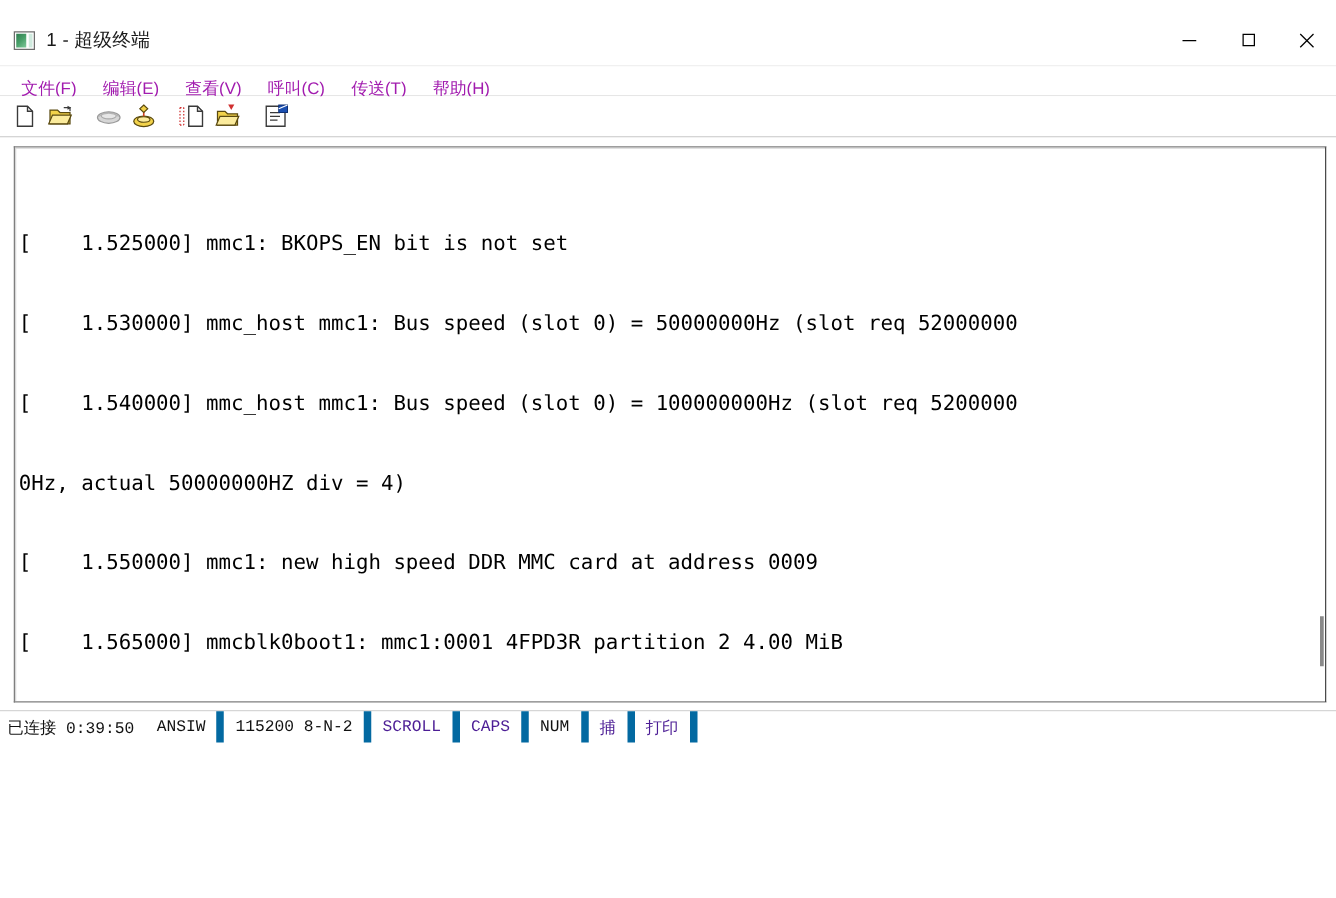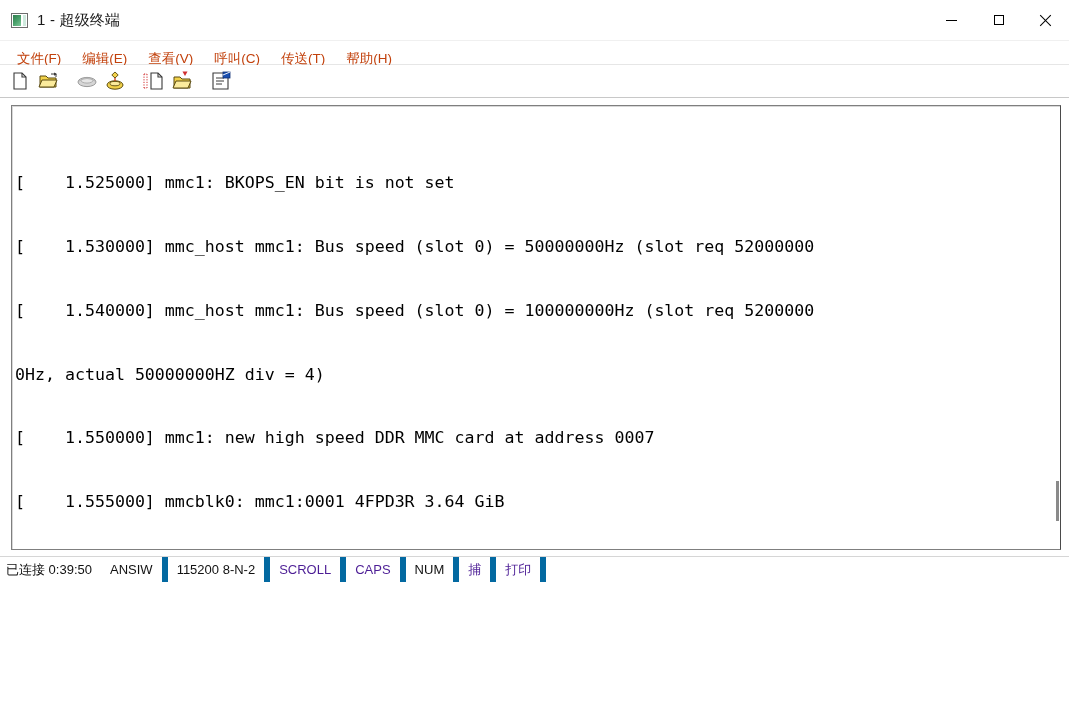--- a/index.html
+++ b/index.html
@@ -16,20 +16,21 @@
     -webkit-font-smoothing: antialiased;
   }
 
   #app {
     position: relative;
     width: 1069px;
     height: 582px;
     background: #ffffff;
     display: flex;
     flex-direction: column;
+    margin-top: 12px;
   }
 
   
   .titlebar {
     position: relative;
     height: 40px;
     min-height: 40px;
     background: #ffffff;
     display: flex;
     align-items: center;
@@ -127,21 +128,21 @@
     height: 23px;
     min-height: 23px;
     background: #ffffff;
     display: flex;
     align-items: center;
     padding-left: 9px;
     border-bottom: 1px solid #e6e6e6;
   }
   .menu-item {
     font-size: 13.5px;
-    color: #c2410c;
+    color: #a21caf;
     padding: 13px 8px 2px 8px;
     margin-right: 5px;
     white-space: nowrap;
     line-height: 17px;
   }
 
   
   .toolbar {
     height: 32px;
     min-height: 32px;
@@ -217,20 +218,21 @@
 
   
   .statusbar {
     height: 25px;
     min-height: 25px;
     background: #ffffff;
     border-top: 1px solid #d6d6d6;
     display: flex;
     align-items: stretch;
     font-size: 13px;
+    font-family: Liberation Mono, monospace;
   }
   .sb-cell {
     display: flex;
     align-items: center;
     padding: 0 9px;
     border-right: 1px solid #d9d9d9;
     color: #111111;
     white-space: nowrap;
   }
   .sb-cell.first { padding-left: 6px; border-right: none; }
@@ -348,22 +350,21 @@
   </div>
 
   <div class="term-wrap">
     <div class="term-frame">
       <div class="term-screen">
 
         <div class="term-line">[    1.525000] mmc1: BKOPS_EN bit is not set</div>
         <div class="term-line">[    1.530000] mmc_host mmc1: Bus speed (slot 0) = 50000000Hz (slot req 52000000</div>
         <div class="term-line">[    1.540000] mmc_host mmc1: Bus speed (slot 0) = 100000000Hz (slot req 5200000</div>
         <div class="term-line">0Hz, actual 50000000HZ div = 4)</div>
-        <div class="term-line">[    1.550000] mmc1: new high speed DDR MMC card at address 0007</div>
-        <div class="term-line">[    1.555000] mmcblk0: mmc1:0001 4FPD3R 3.64 GiB</div>
+        <div class="term-line">[    1.550000] mmc1: new high speed DDR MMC card at address 0009</div>
         <div class="term-line">[    1.565000] mmcblk0boot1: mmc1:0001 4FPD3R partition 2 4.00 MiB</div>
         
         
         
         
         
         
         
         
 

